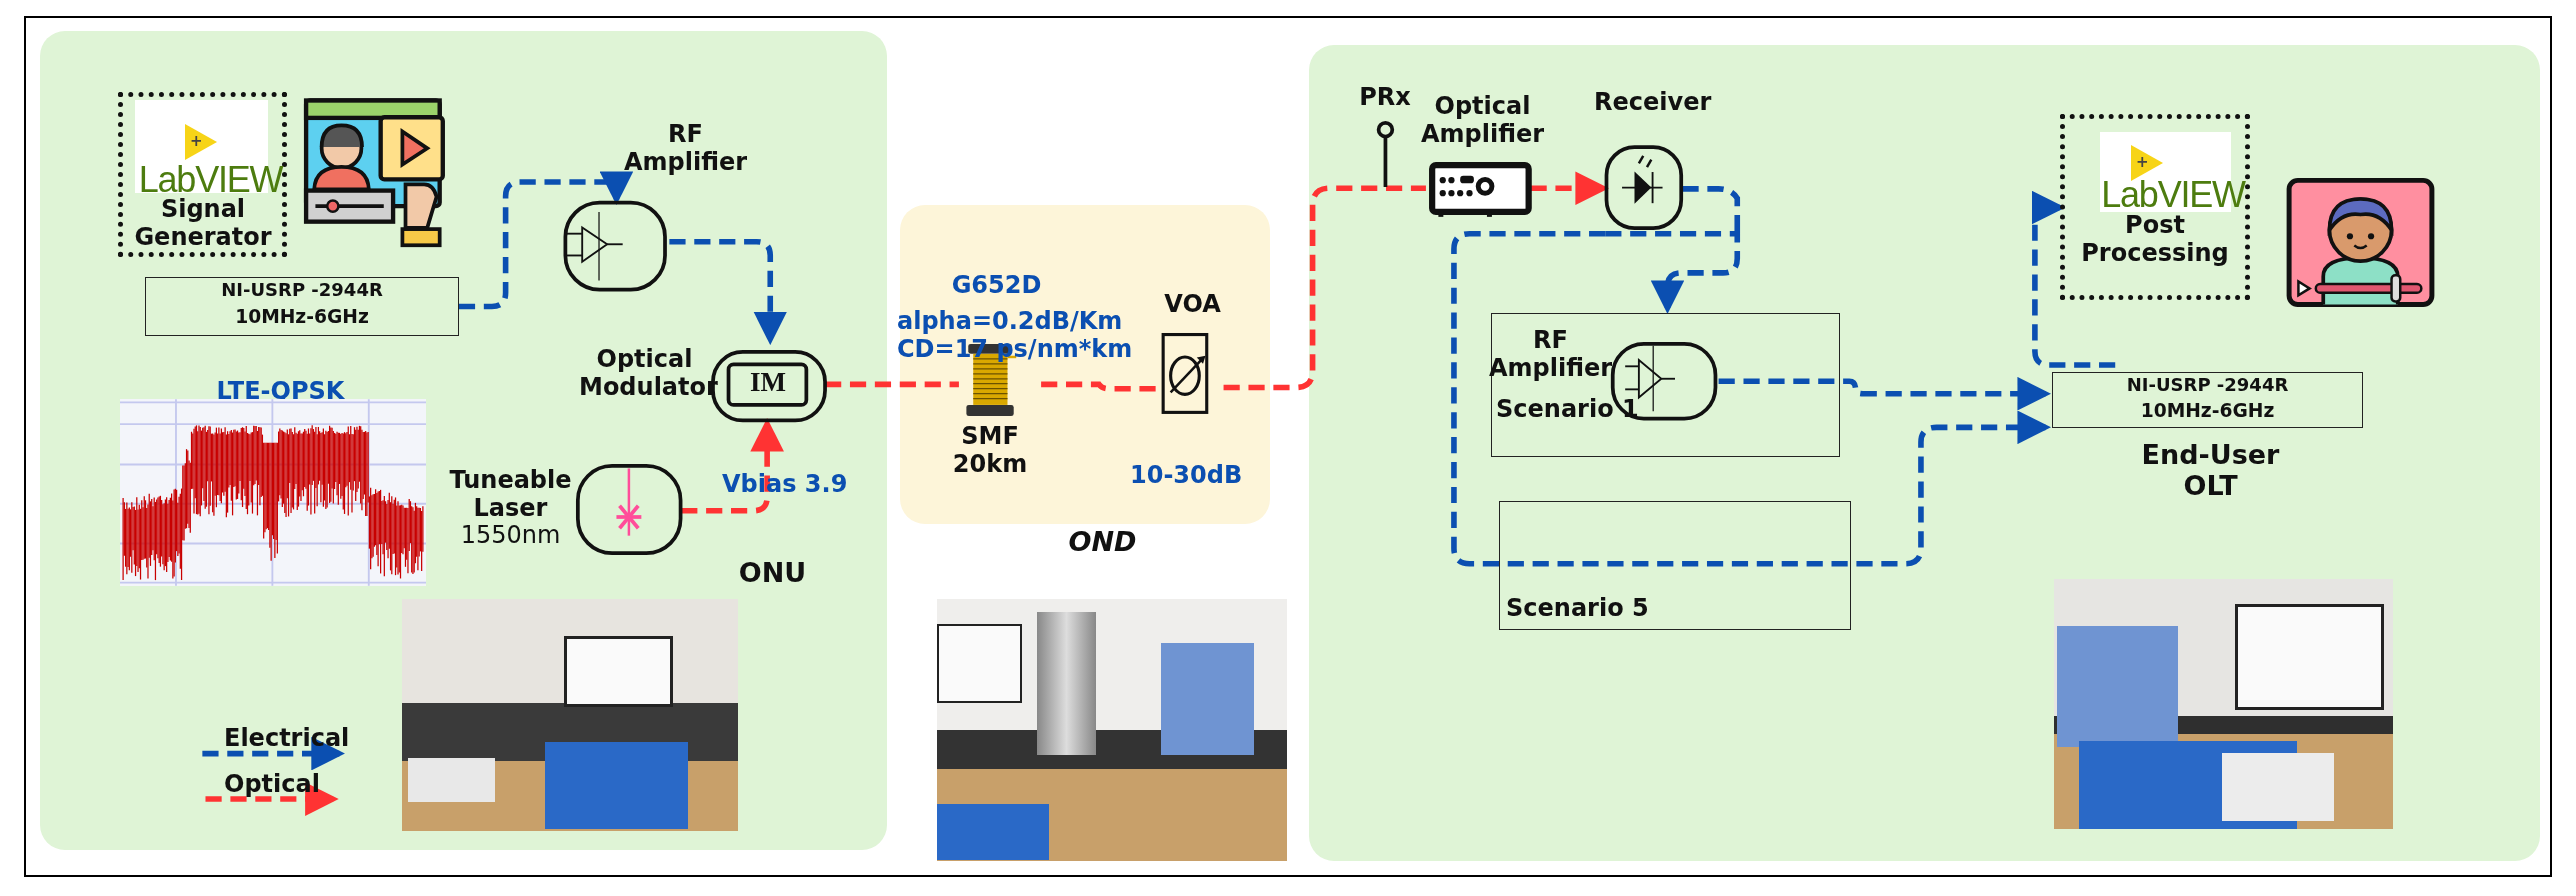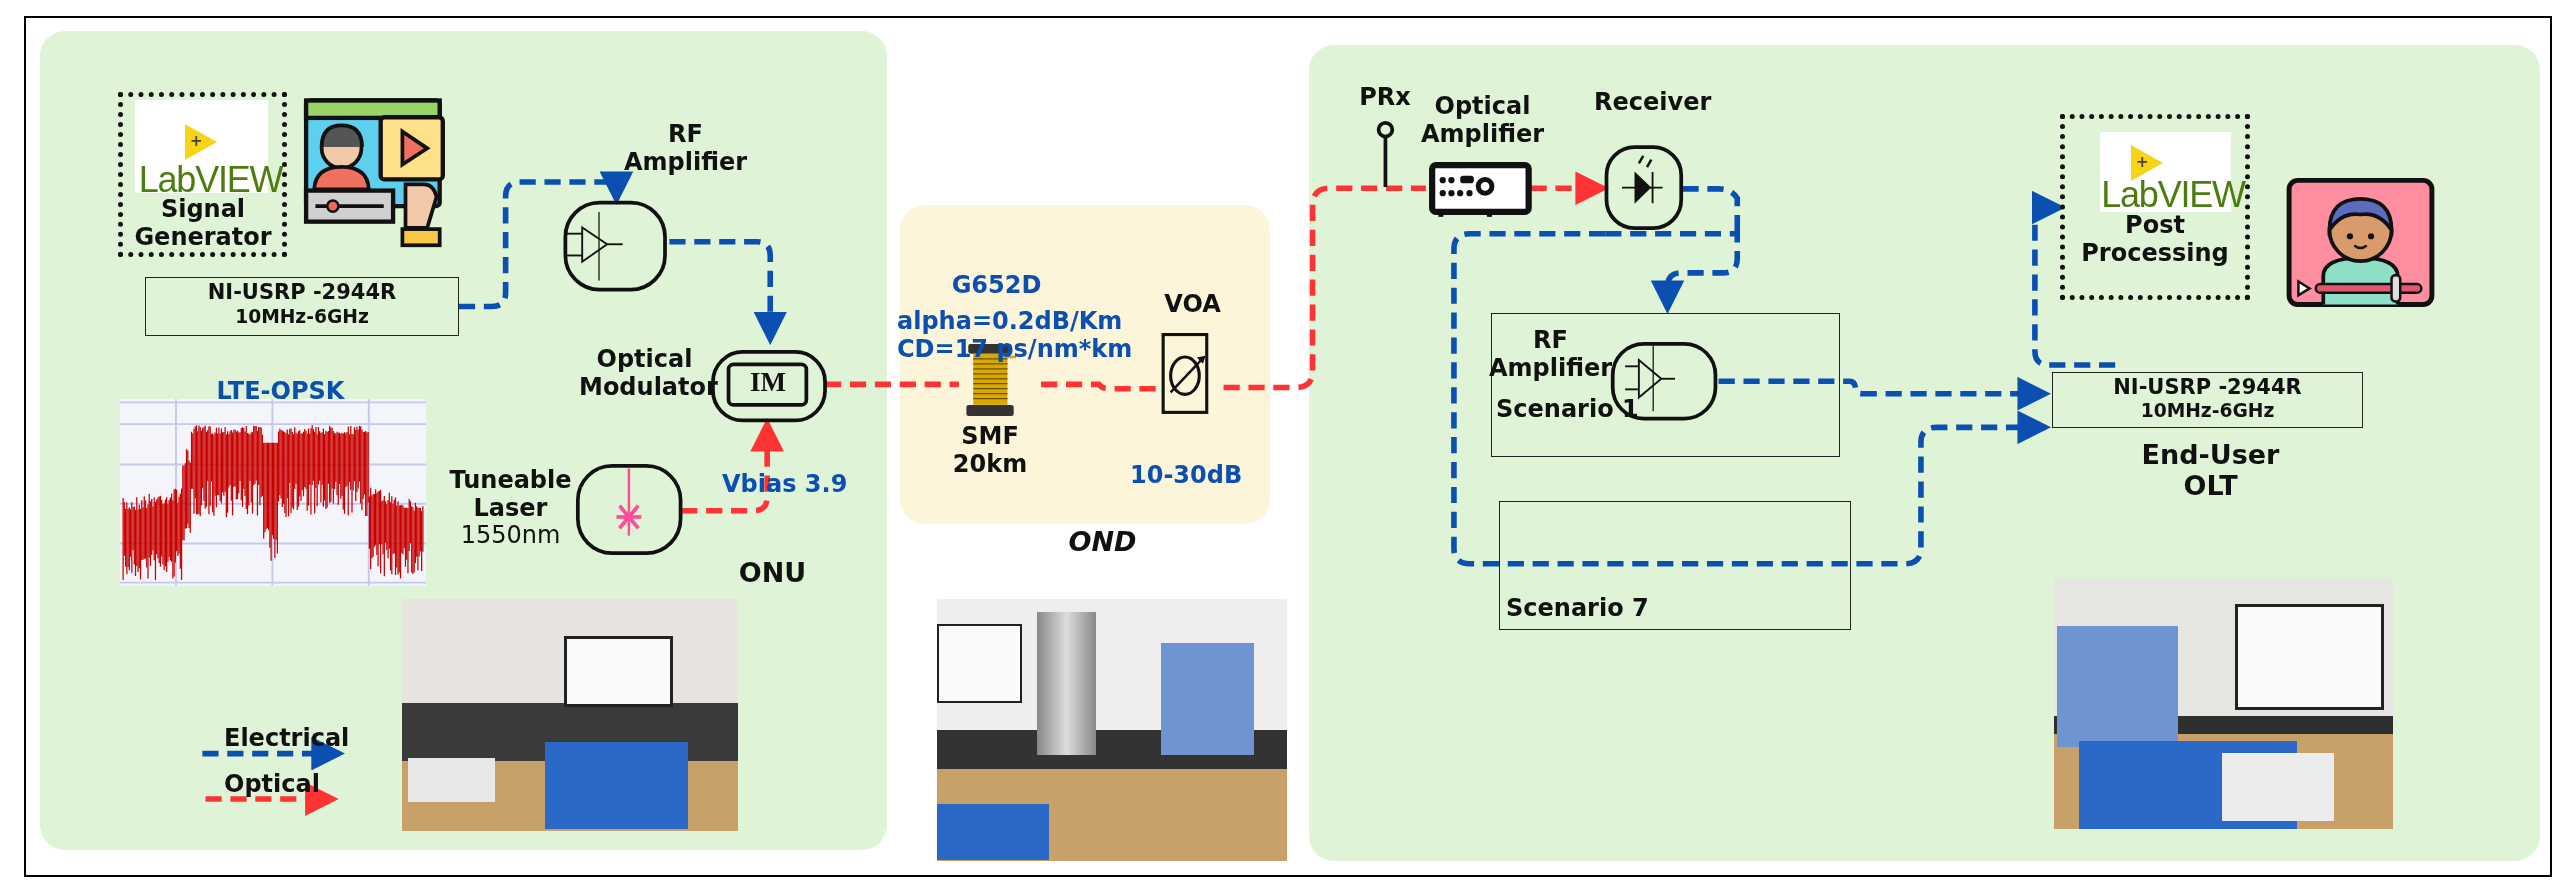--- a/index.html
+++ b/index.html
@@ -4,21 +4,21 @@
 <style>
   html,body{margin:0;padding:0;background:#fff;}
   body{width:2576px;height:897px;position:relative;overflow:hidden;font-family:"DejaVu Sans","Liberation Sans",sans-serif;}
   .abs{position:absolute;}
   .frame{left:24px;top:15.6px;width:2528px;height:861px;border:2.5px solid #000;box-sizing:border-box;}
   .panel{border-radius:25px;}
   .green{background:#dff4d6;}
   .yellow{background:#fdf5d9;}
   .lbl{position:absolute;font-weight:bold;color:#111;text-align:center;line-height:1.15;white-space:nowrap;}
   .blue{color:#0b4fb1;margin-top:32px;}
-  .f38{font-size:24px;} .f34{font-size:21px;} .f30{font-size:18.7px;} .f44{font-size:27px;}
+  .f38{font-size:24px;} .f34{font-size:18px;} .f30{font-size:18.7px;} .f44{font-size:27px;}
   .normal{font-weight:normal;}
   .box{position:absolute;border:1.9px solid #222;box-sizing:border-box;}
   .dotted{position:absolute;border:5.6px dotted #111;box-sizing:border-box;}
   .lv{position:absolute;background:#fff;}
   .lv .tri{position:absolute;width:0;height:0;border-top:18.7px solid transparent;border-bottom:18.7px solid transparent;border-left:32px solid #f7d417;}
   .lv .plus{position:absolute;font-size:15px;color:#444;font-weight:bold;}
   .lv .word{position:absolute;font-family:"Liberation Sans",sans-serif;font-size:36px;color:#4d7c0f;letter-spacing:-1.2px;}
   .photo{position:absolute;overflow:hidden;}
   svg.wires{position:absolute;left:0;top:0;}
 </style>
@@ -503,21 +503,21 @@
 <div class="lbl f38" style="left:1594px;top:89px;width:112px;">Receiver</div>
 
 <div class="box" style="left:1491px;top:313px;width:349px;height:144px;"></div>
 <div class="lbl f38" style="left:1488px;top:327px;width:125px;">
   <div>RF</div>
   <div>Amplifier</div>
 </div>
 <div class="lbl f38" style="left:1496px;top:396px;text-align:center;">Scenario 1</div>
 
 <div class="box" style="left:1499px;top:501px;width:352px;height:129px;"></div>
-<div class="lbl f38" style="left:1506px;top:595px;text-align:left;">Scenario 7</div>
+<div class="lbl f38" style="left:1506px;top:595px;text-align:left;">Scenario 5</div>
 
 <div class="box" style="left:2052px;top:372px;width:311px;height:56px;"></div>
 <div class="lbl f34" style="left:2052px;top:375px;width:311px;">NI-USRP -2944R</div>
 <div class="lbl f30" style="left:2052px;top:400px;width:311px;">10MHz-6GHz</div>
 
 <div class="lbl f44" style="left:2136px;top:439px;width:149px;">
   <div>End-User</div>
   <div>OLT</div>
 </div>
 

